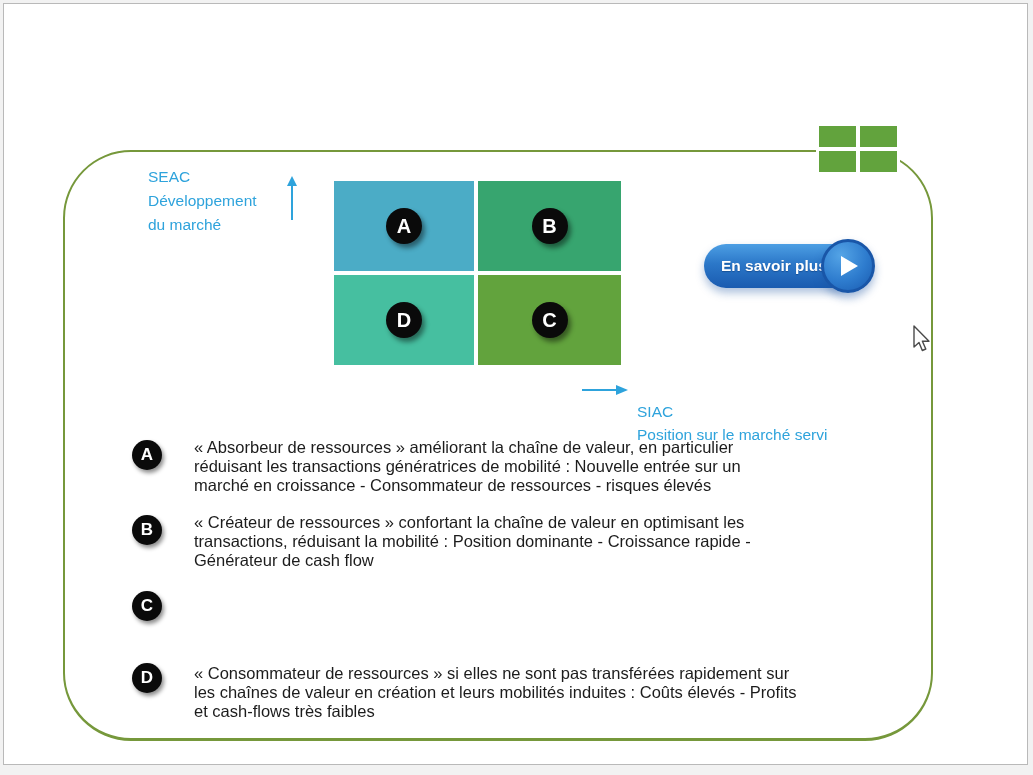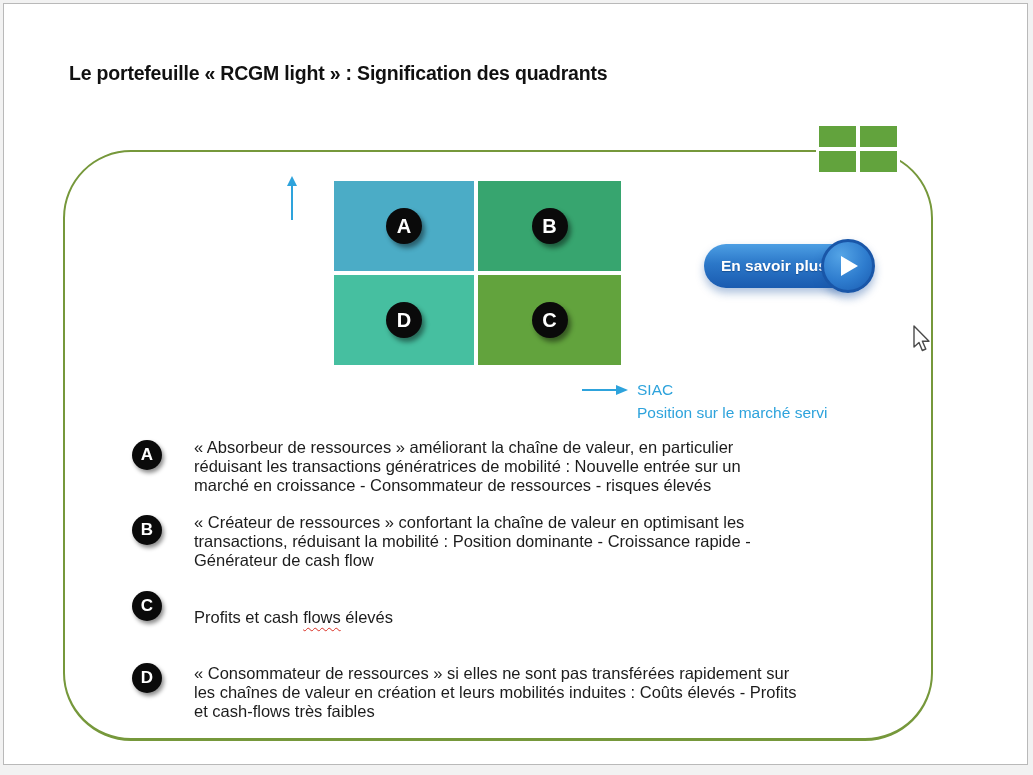--- a/index.html
+++ b/index.html
@@ -29,21 +29,21 @@
     background:#ffffff;padding:3px;
     display:grid;grid-template-columns:37px 37px;grid-template-rows:21px 21px;gap:4px;
   }
   .win-cell{width:37px;height:21px;}
   
   .y-axis-label{
     position:absolute;left:144px;top:161px;
     color:#2EA3DC;font-size:15.5px;line-height:24px;white-space:pre-line;
   }
   .x-axis-label{
-    position:absolute;left:633px;top:374px;
+    position:absolute;left:633px;top:396px;
     color:#2EA3DC;font-size:15.5px;line-height:23px;white-space:pre-line;
   }
   .arrow-up{position:absolute;left:280px;top:172px;}
   .arrow-right{position:absolute;left:578px;top:379px;}
   
   .matrix{
     position:absolute;left:330px;top:177px;width:287px;height:184px;
     display:grid;grid-template-columns:140px 143px;grid-template-rows:90px 90px;gap:4px;
   }
   .quad{position:relative;}
@@ -94,31 +94,33 @@
     text-underline-offset:4px;text-decoration-skip-ink:none;
   }
   .cursor{position:absolute;left:905px;top:320px;}
   .bottom-strip{position:absolute;left:0;bottom:0;width:1033px;height:9px;background:#f2f2f2;}
 </style>
 </head>
 <body>
 
 <div class="slide-frame">
 
-  <h1 class="slide-title">Le portefeuille « RCGM light » : Signification des quadrants</h1>
 
   <div class="rounded-panel"></div>
 
   <div class="win-grid">
     <div class="win-cell" style="background: rgb(98, 163, 61);"></div>
     <div class="win-cell" style="background: rgb(98, 163, 61);"></div>
     <div class="win-cell" style="background: rgb(98, 163, 61);"></div>
     <div class="win-cell" style="background: rgb(98, 163, 61);"></div>
   </div>
 
+  <div class="y-axis-label">SEAC
+Développement
+du marché</div>
 
   <span class="arrow-up">
     <svg width="16" height="46" viewBox="0 0 16 46">
       <line x1="8" y1="44" x2="8" y2="8" stroke="#2EA3DC" stroke-width="2"></line>
       <polygon points="8,0 13,10 3,10" fill="#2EA3DC"></polygon>
     </svg>
   </span>
 
   <div class="matrix">
     <div class="quad" style="background: rgb(75, 172, 198);">
@@ -172,21 +174,20 @@
     <div class="legend-text">« Créateur de ressources » confortant la chaîne de valeur en optimisant les
 transactions, réduisant la mobilité : Position dominante - Croissance rapide -
 Générateur de cash flow</div>
   </div>
 
   <div class="legend-row" style="top:585px">
     <span class="legend-badge">
         <i>C</i>
       </span>
     <div class="legend-text">
-      <div><span>Profits et cash </span><span class="squiggle">flows</span><span> élevés</span></div>
     </div>
   </div>
 
   <div class="legend-row" style="top:657px">
     <span class="legend-badge">
         <i>D</i>
       </span>
     <div class="legend-text" style="top:3px">« Consommateur de ressources » si elles ne sont pas transférées rapidement sur
 les chaînes de valeur en création et leurs mobilités induites : Coûts élevés - Profits
 et cash-flows très faibles</div>

